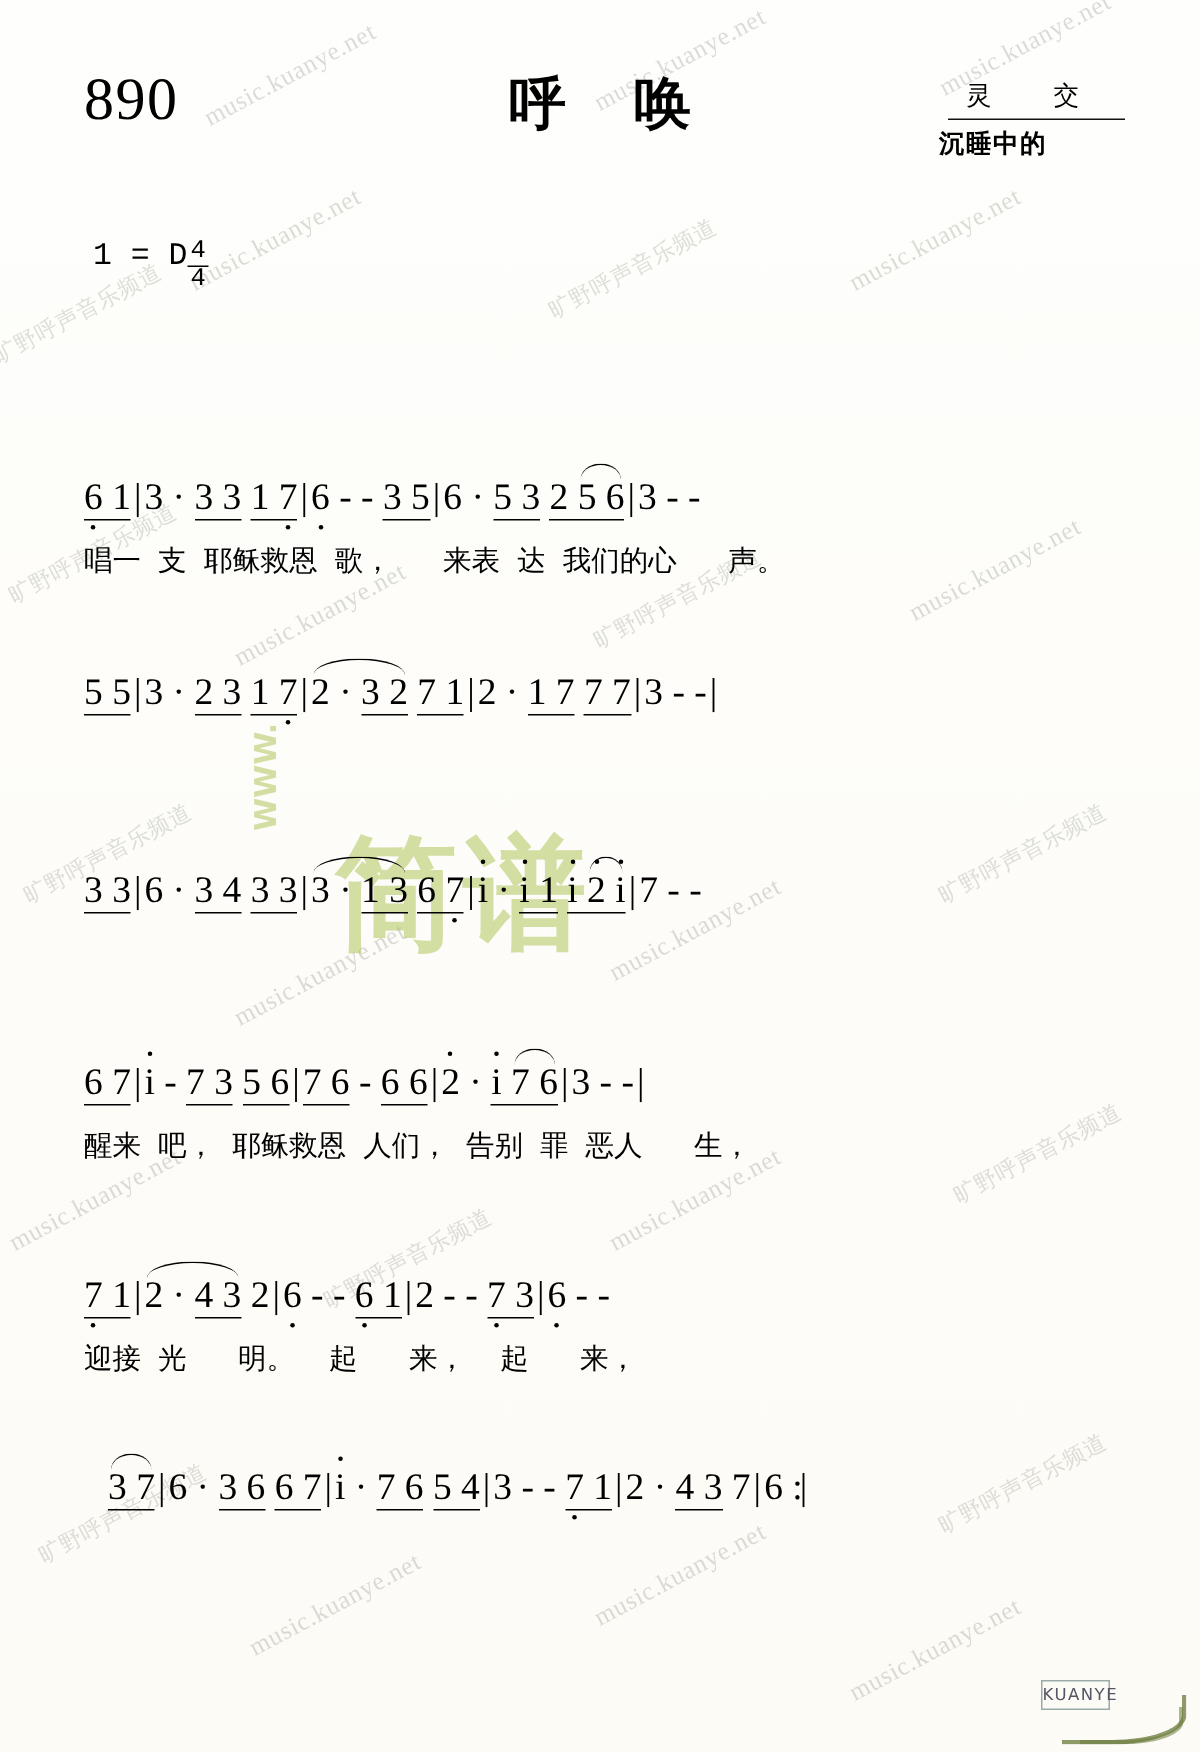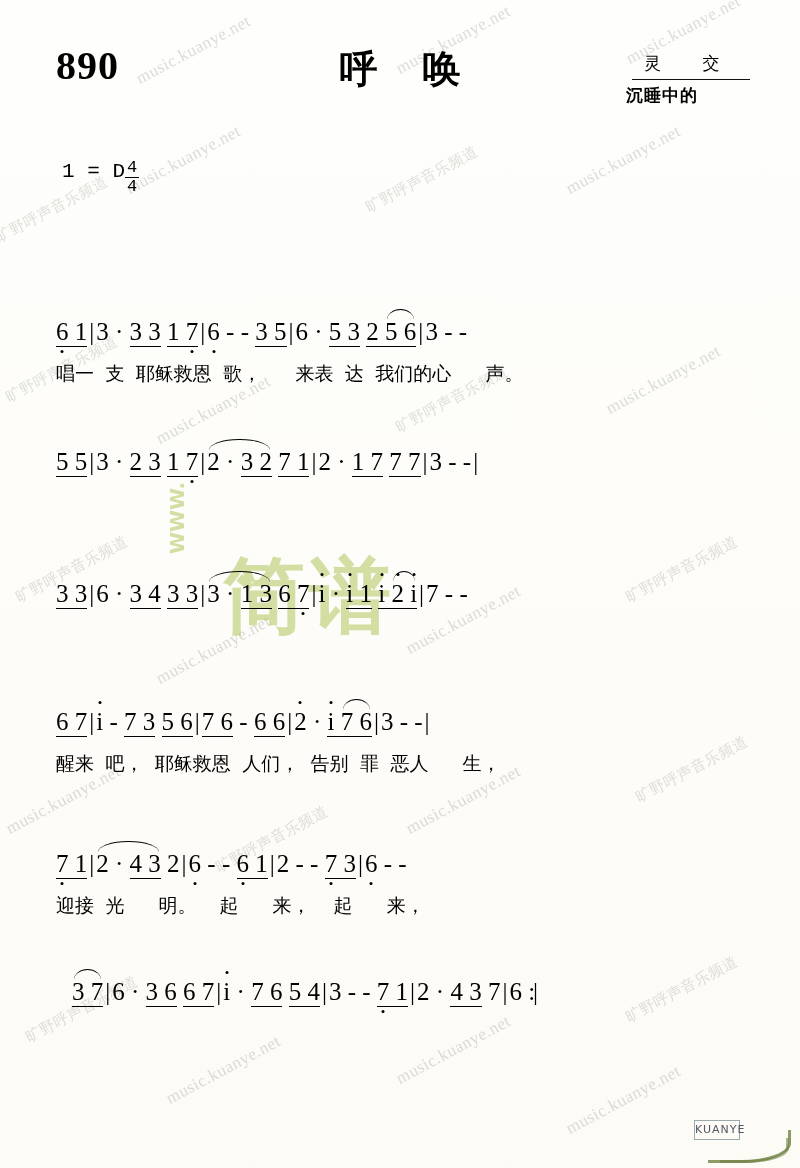--- a/index.html
+++ b/index.html
@@ -126,21 +126,21 @@
     opacity: .55;
   }
 
   
   .song-number {
     position: absolute;
     left: 56px;
     top: 42px;
     font-family: "Liberation Serif", serif;
     font-size: 40px;
-    font-weight: bold;
+    font-weight: normal;
     letter-spacing: 1px;
   }
   .song-title {
     position: absolute;
     left: 0; right: 0;
     top: 44px;
     text-align: center;
     font-family: "DejaVu Sans", sans-serif;
     font-weight: bold;
     font-size: 38px;

